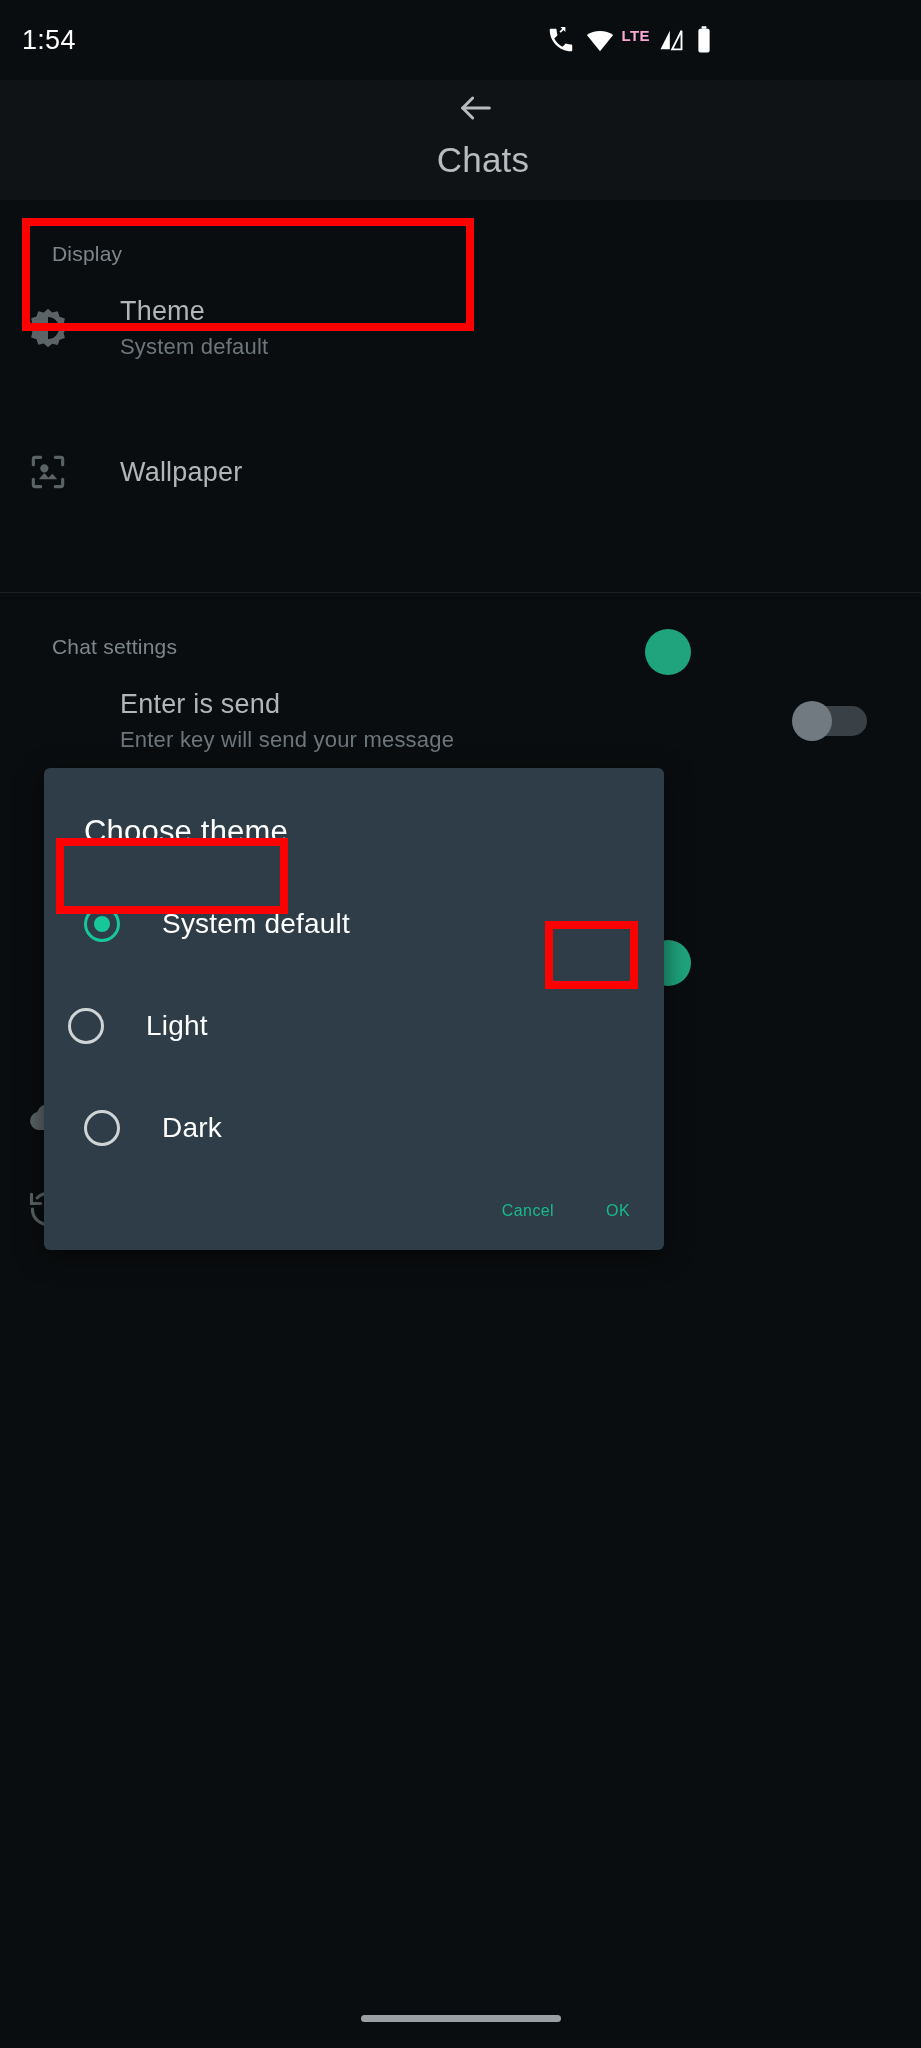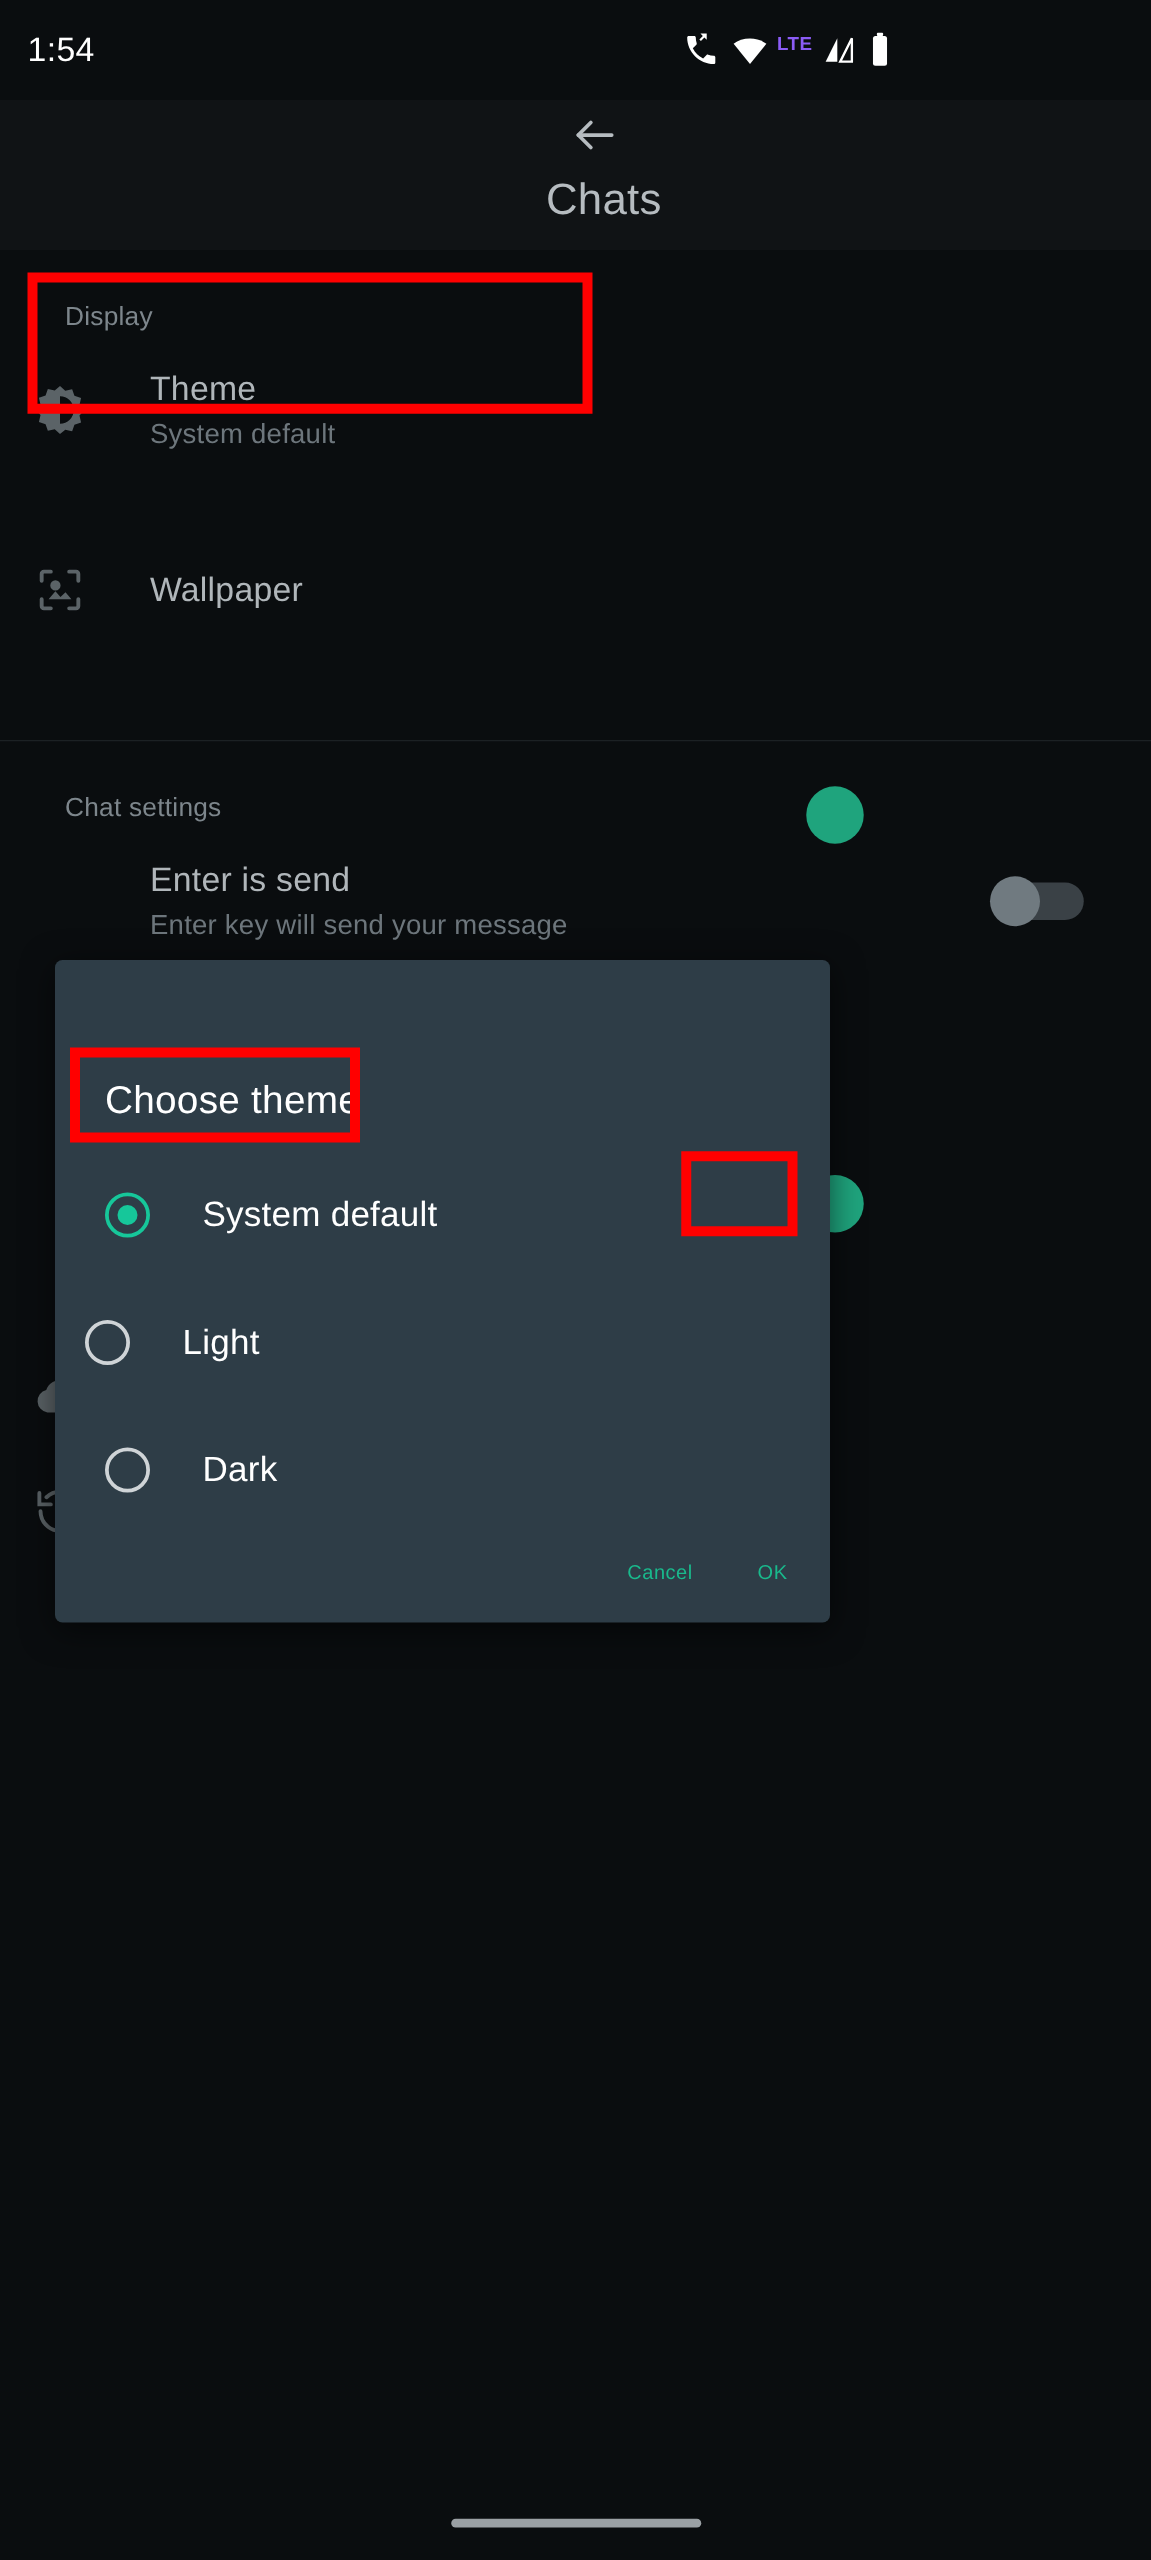--- a/index.html
+++ b/index.html
@@ -27,21 +27,21 @@
   .status-time {
     color: #ffffff;
     font-size: 27px;
     letter-spacing: 0.3px;
   }
   .status-icons {
     display: flex; align-items: center; gap: 9px;
   }
   .status-icons svg { display: block; }
   .lte-label {
-    color: #8b5cf6;
+    color: #f9a8d4;
     font-size: 15px;
     font-weight: bold;
     letter-spacing: 0.4px;
     margin-bottom: 10px;
     margin-left: -2px;
     margin-right: -2px;
   }
 
   
   .appbar {
@@ -128,21 +128,20 @@
     width: 620px;
     background: #2e3d47;
     border-radius: 6px;
     box-shadow: 0 6px 26px rgba(0,0,0,0.55);
   }
   .dialog-title {
     color: #ffffff;
     font-size: 31px;
     padding: 46px 0 0 40px;
     letter-spacing: 0.2px;
-    margin-top: 48px;
   }
   .radio-list { padding: 34px 0 0 0; }
   .radio-row {
     display: flex; align-items: center;
     height: 80px;
     padding-left: 40px;
     cursor: pointer;
   }
   .radio {
     width: 36px; height: 36px;

